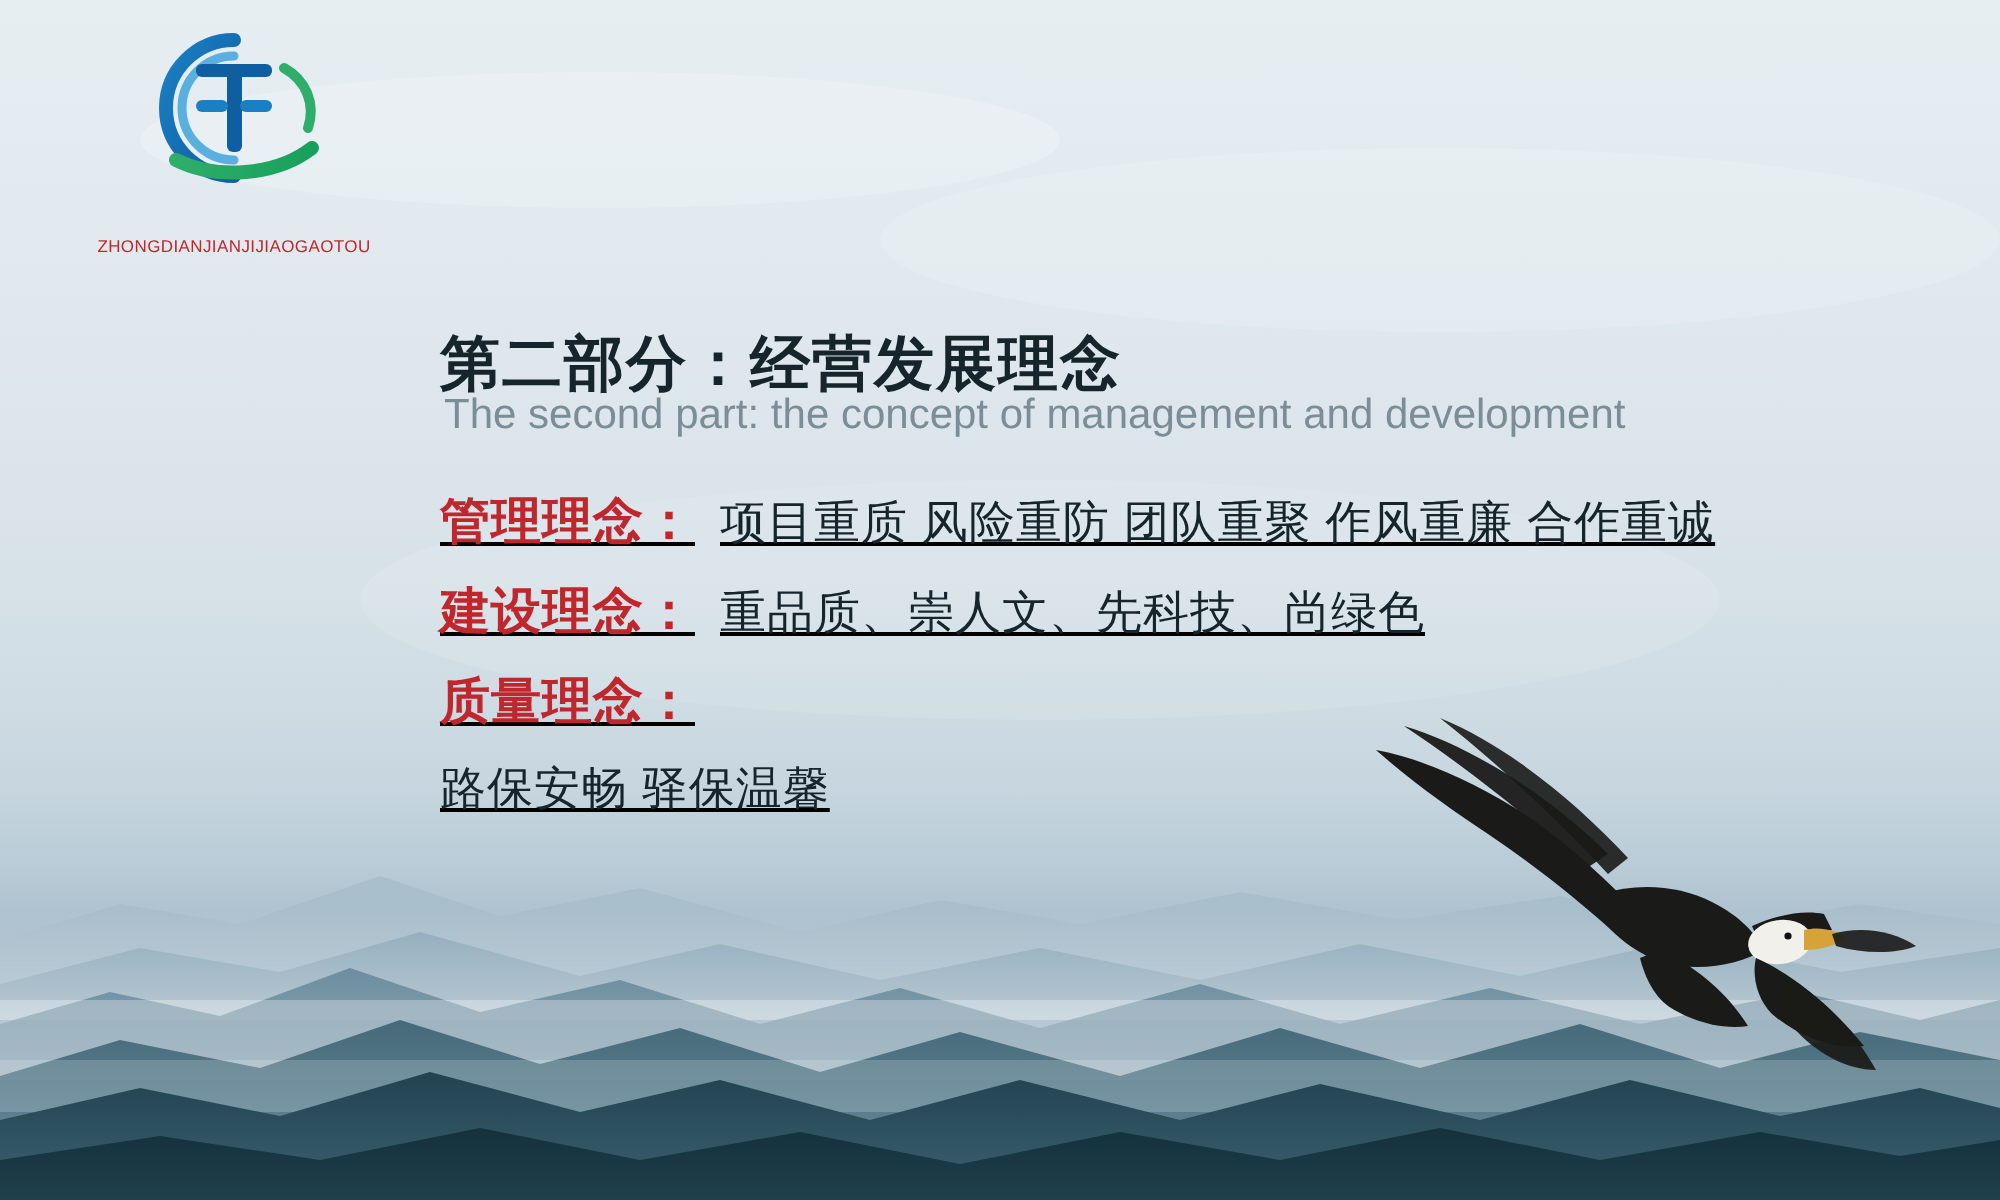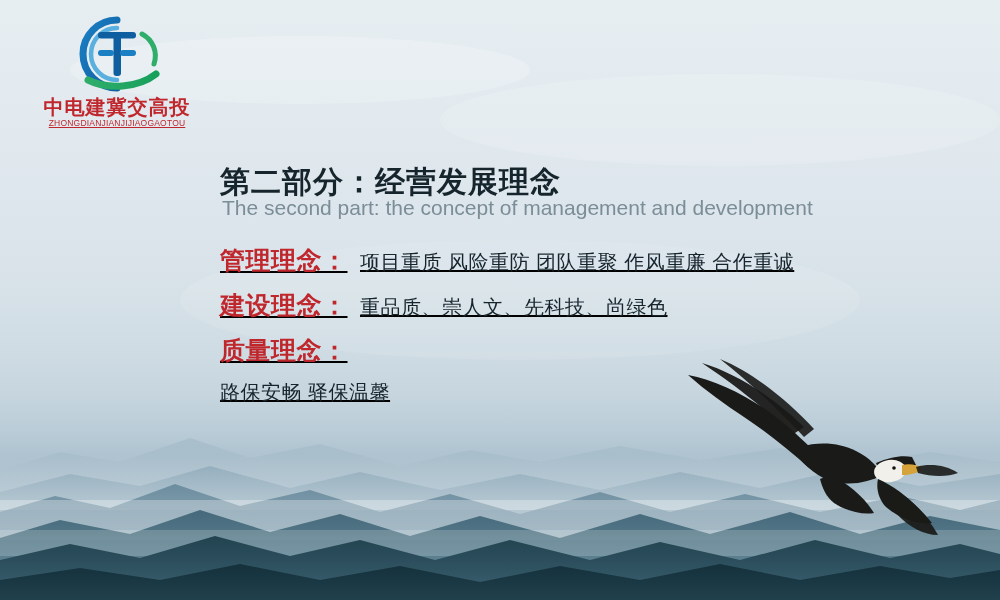--- a/index.html
+++ b/index.html
@@ -65,21 +65,20 @@
   #logo .logo-pinyin {
     position: absolute;
     left: 0;
     top: 108px;
     width: 190px;
     text-align: center;
     color: #c0272d;
     font-size: 8.5px;
     letter-spacing: 0.2px;
     font-family: "Liberation Sans", sans-serif;
-    text-decoration: underline;
   }
 
   
   #title-cn {
     position: absolute;
     left: 220px;
     top: 134px;
     font-size: 30px;
     font-weight: bold;
     color: #16242c;
@@ -115,21 +114,21 @@
   .concept-label {
     color: #c0272d;
     font-size: 25px;
     font-weight: bold;
     letter-spacing: 0.5px;
     width: 140px;
     flex: none;
   }
   .concept-value {
     color: #16242c;
-    font-size: 20px;
+    font-size: 23px;
     letter-spacing: 0.5px;
   }
 </style>
 </head>
 <body>
 
 <div id="slide">
 
   <svg class="layer" style="top:0;height:600px;" width="1000" height="600" viewBox="0 0 1000 600" aria-hidden="true">
     <defs>
@@ -218,21 +217,20 @@
       <path d="M95,18 A26,26 0 1,0 95,70" fill="none" stroke="#49a8dd" stroke-width="4.5" stroke-linecap="round" opacity="0.9"></path>
 
       <path d="M66,70 C86,80 116,78 134,64" fill="none" stroke="url(#lg-green)" stroke-width="7" stroke-linecap="round"></path>
 
       <rect x="76" y="22" width="38" height="6.5" rx="3" fill="#0f5ea0"></rect>
       <rect x="91.5" y="22" width="7.5" height="44" rx="3" fill="#0f5ea0"></rect>
       <rect x="76" y="40" width="16" height="6" rx="3" fill="#1b7fc4"></rect>
       <rect x="98" y="40" width="16" height="6" rx="3" fill="#1b7fc4"></rect>
       <path d="M120,24 C131,30 136,42 132,54" fill="none" stroke="#2fae6a" stroke-width="5" stroke-linecap="round"></path>
     </svg>
-    <div class="logo-text">中电建冀交高投</div>
     <div class="logo-pinyin">ZHONGDIANJIANJIJIAOGAOTOU</div>
   </div>
 
   <div id="title-cn">第二部分：经营发展理念</div>
   <div id="title-en">The second part: the concept of management and development</div>
 
   <div id="concepts">
     <div class="concept-row">
       <span class="concept-label">管理理念：</span>
       <span class="concept-value">项目重质  风险重防 团队重聚 作风重廉 合作重诚</span>

